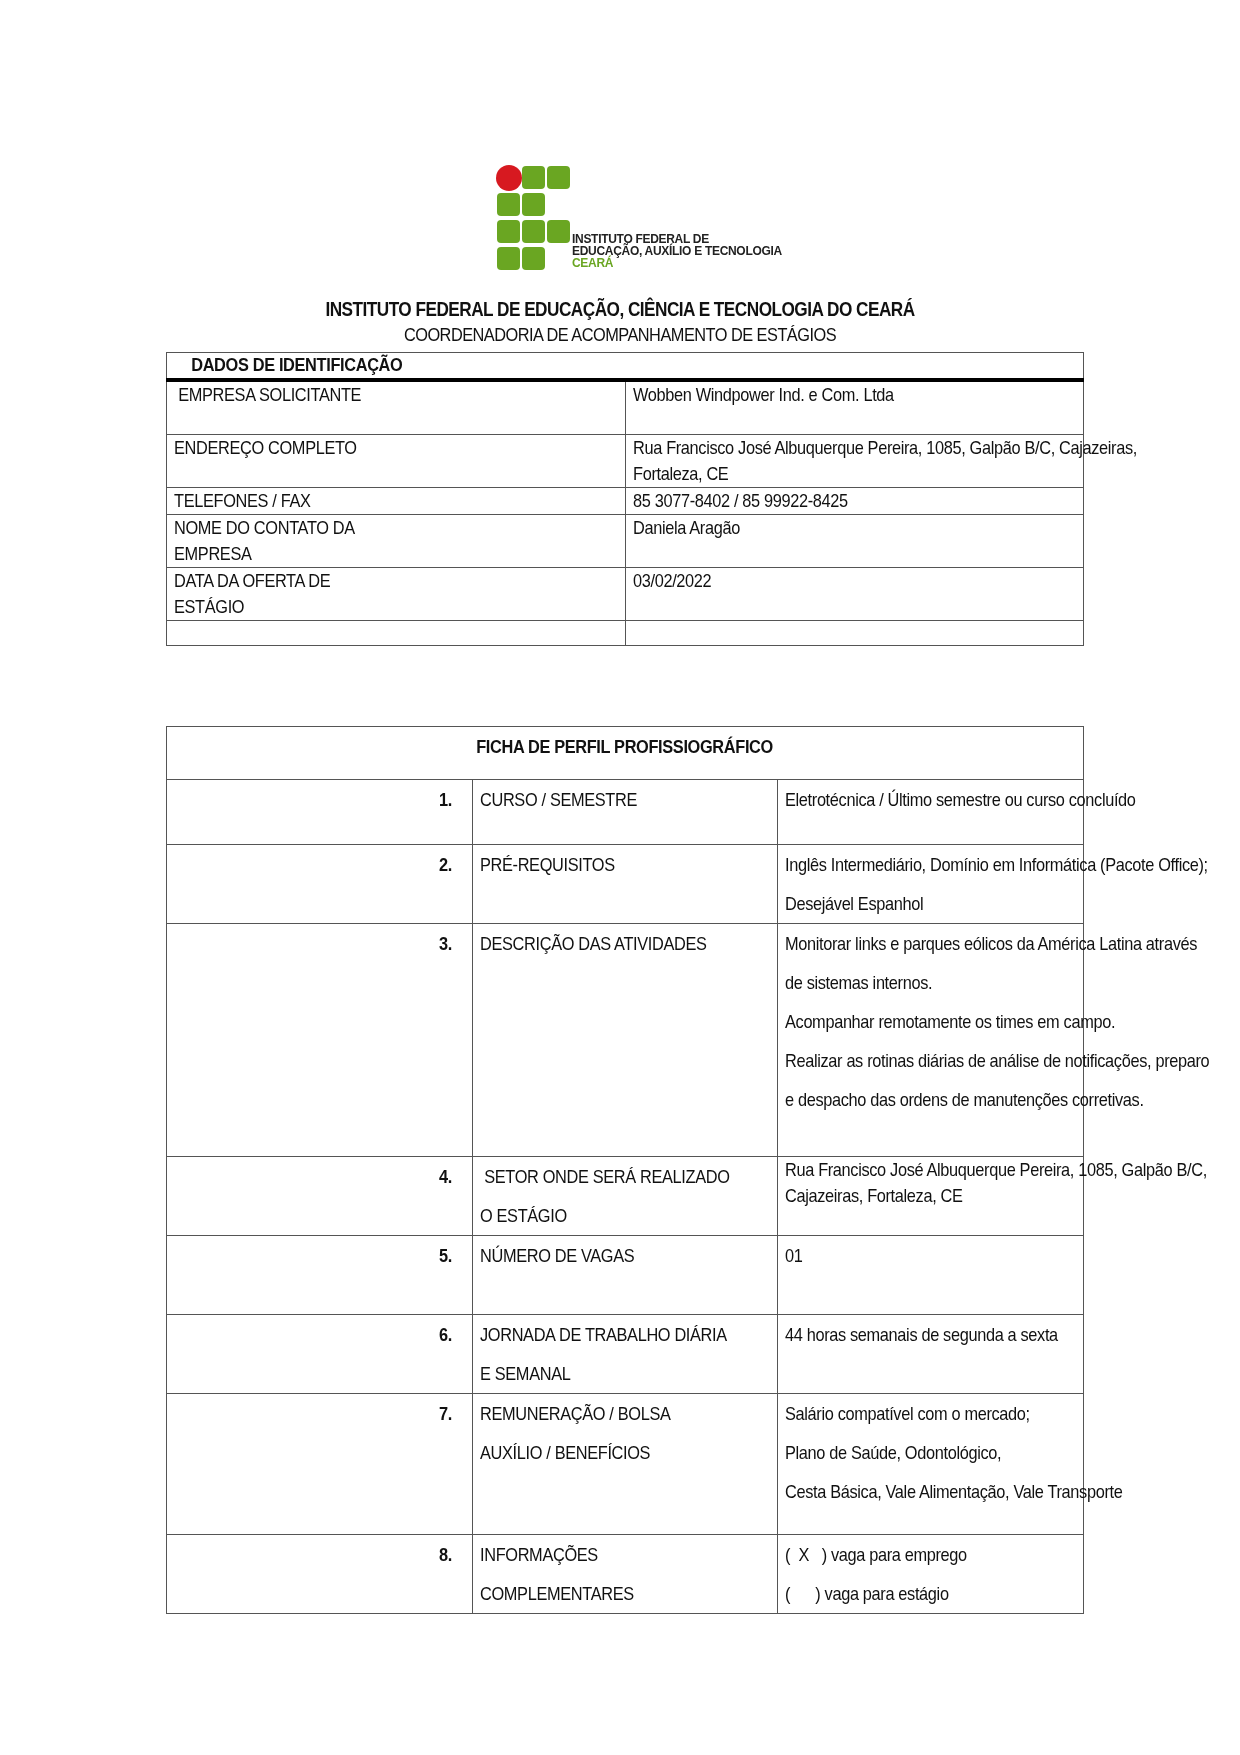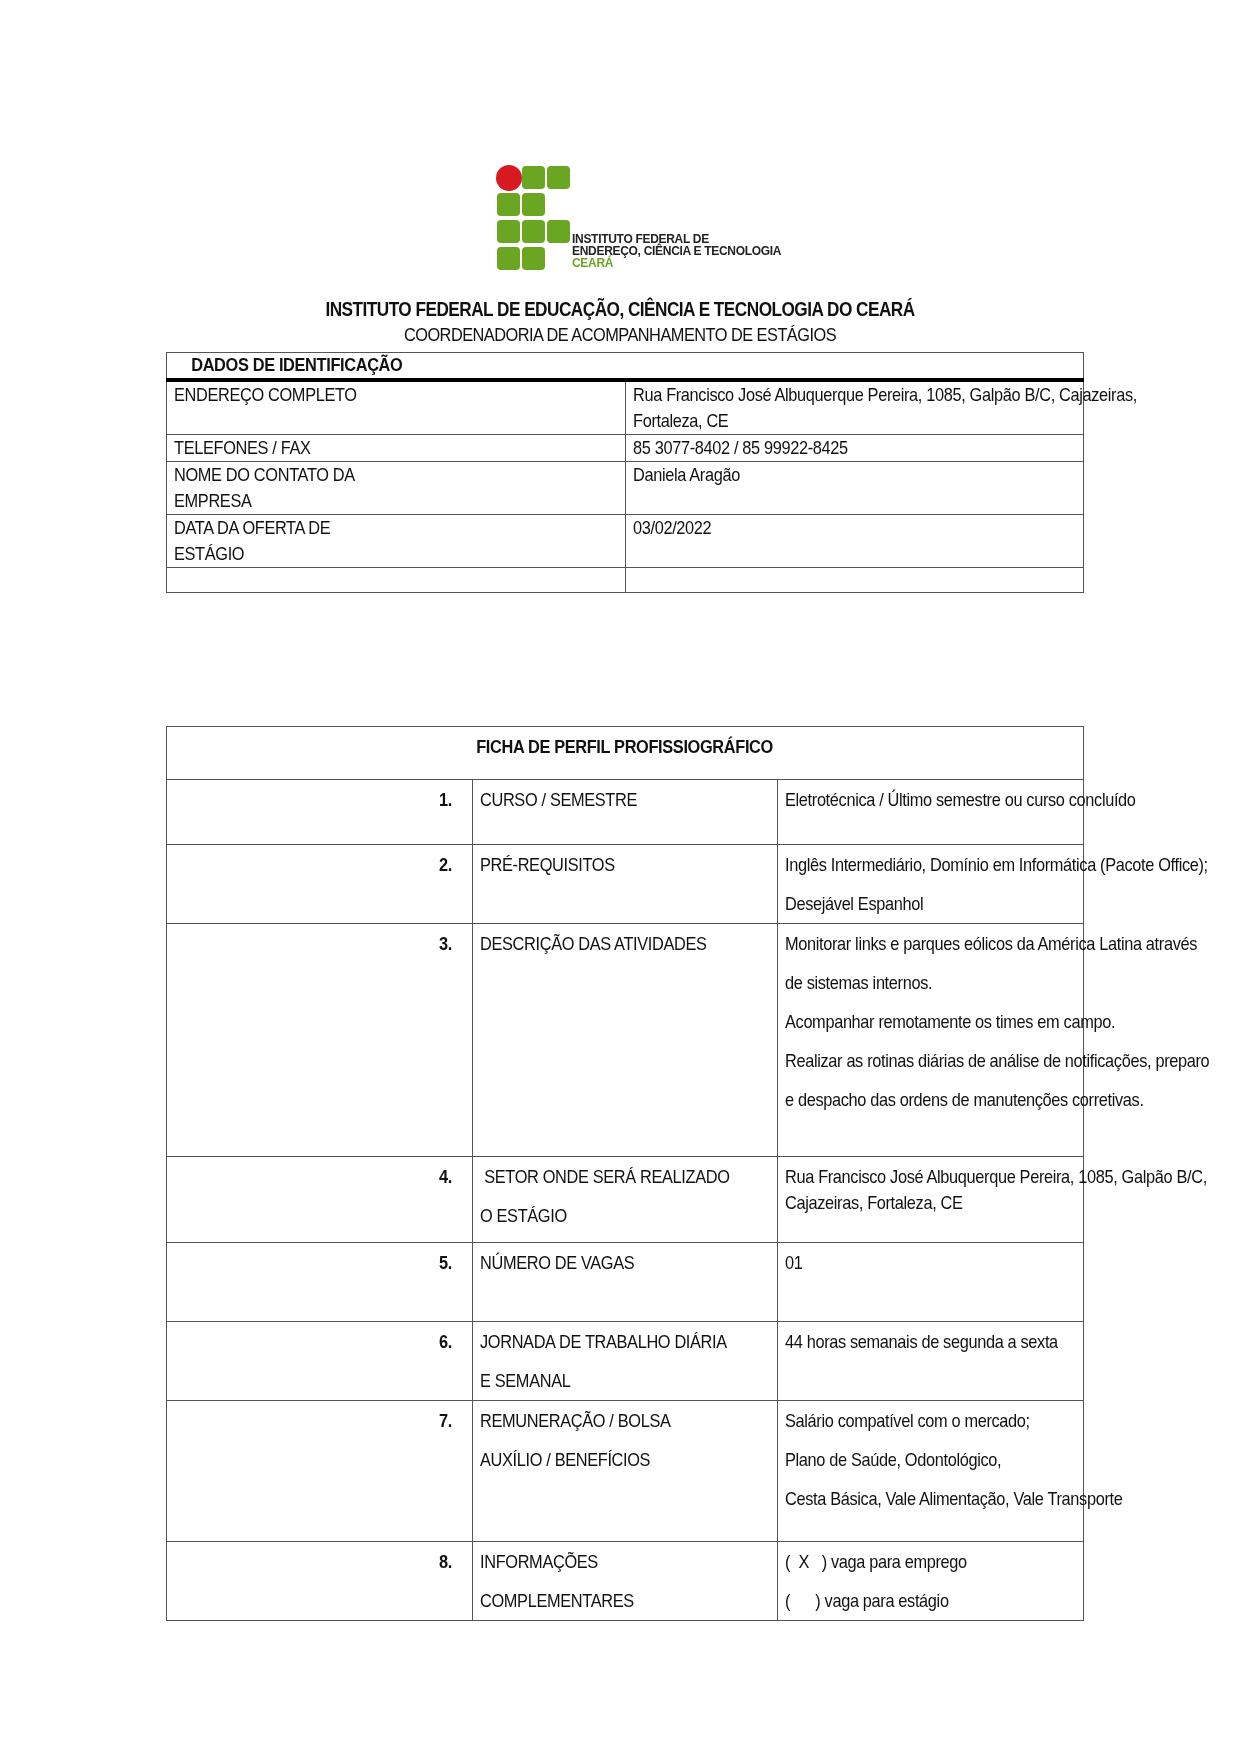--- a/index.html
+++ b/index.html
@@ -35,21 +35,21 @@
     #t1 tr.r-empty td { height: 24px; }
 
     
     #t2 { left: 166px; top: 726px; width: 918px; }
     #t2 td.head { text-align: center; font-weight: bold; height: 52px; }
     #t2 td.head .txt { transform-origin: center top; }
     #t2 td.num { width: 66px; text-align: right; padding-right: 20px; font-weight: bold; }
     #t2 td.num .txt { transform-origin: right top; }
     #t2 td.lbl { width: 296px; }
     #t2 td { line-height: 39px; padding-top: 0; }
-    #t2 td.val.tight { line-height: 26px; padding-top: 7px; }
+    #t2 td.val.tight { line-height: 26px; }
     #t2 tr.row1 td { height: 64px; }
     #t2 tr.row2 td { height: 78px; }
     #t2 tr.row3 td { height: 232px; }
     #t2 tr.row4 td { height: 78px; }
     #t2 tr.row5 td { height: 78px; }
     #t2 tr.row6 td { height: 78px; }
     #t2 tr.row7 td { height: 140px; }
     #t2 tr.row8 td { height: 78px; }
     .line { display: block; }
   </style>
@@ -61,31 +61,35 @@
   <div class="sq" style="left:25px;top:1px;"></div>
   <div class="sq" style="left:50px;top:1px;"></div>
   <div class="sq" style="left:0px;top:28px;"></div>
   <div class="sq" style="left:25px;top:28px;"></div>
   <div class="sq" style="left:0px;top:55px;"></div>
   <div class="sq" style="left:25px;top:55px;"></div>
   <div class="sq" style="left:50px;top:55px;"></div>
   <div class="sq" style="left:0px;top:82px;"></div>
   <div class="sq" style="left:25px;top:82px;"></div>
   <div class="lt" style="top:68px;">INSTITUTO FEDERAL DE</div>
-  <div class="lt" style="top:80px;">ENDEREÇO, CIÊNCIA E TECNOLOGIA</div>
+  <div class="lt" style="top:80px;">EDUCAÇÃO, AUXÍLIO E TECNOLOGIA</div>
   <div class="lt green" style="top:92px;">CEARÁ</div>
 </div>
 
 <div class="title1">INSTITUTO FEDERAL DE EDUCAÇÃO, CIÊNCIA E TECNOLOGIA DO CEARÁ</div>
 <div class="title2">COORDENADORIA DE ACOMPANHAMENTO DE ESTÁGIOS</div>
 
 <table id="t1">
   <tbody>
       <tr>
     <td class="head" colspan="2"><span class="txt">DADOS DE IDENTIFICAÇÃO</span></td>
+  </tr>
+  <tr class="r-emp">
+    <td class="c1"><span class="txt" style="white-space:pre"> EMPRESA SOLICITANTE</span></td>
+    <td><span class="txt">Wobben Windpower Ind. e Com. Ltda</span></td>
   </tr>
   <tr class="r-end">
     <td class="c1"><span class="txt">ENDEREÇO COMPLETO</span></td>
     <td>
       <span class="txt line">Rua Francisco José Albuquerque Pereira, 1085, Galpão B/C, Cajazeiras,</span>
       <span class="txt line">Fortaleza, CE</span>
     </td>
   </tr>
   <tr class="r-tel">
     <td class="c1"><span class="txt">TELEFONES / FAX</span></td>

